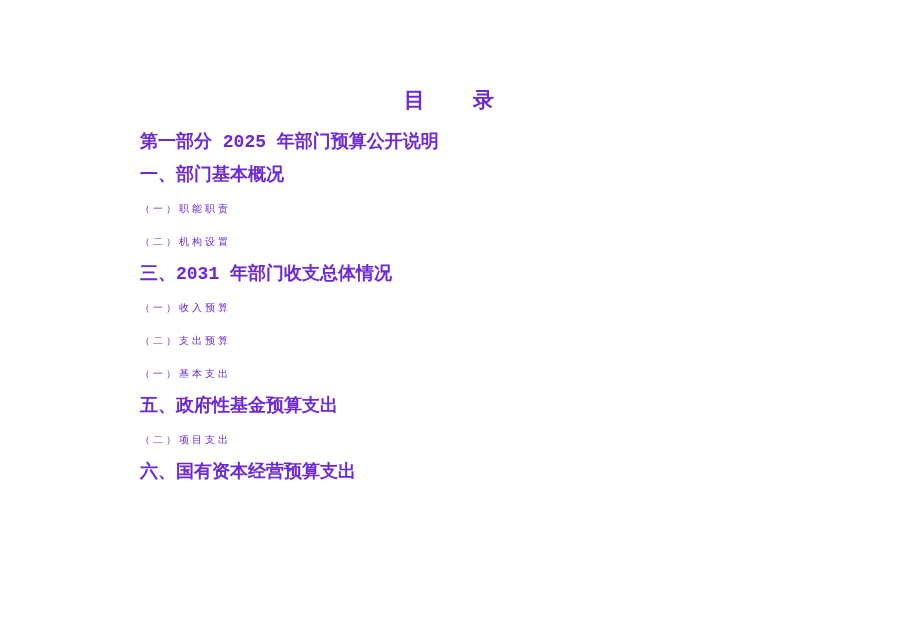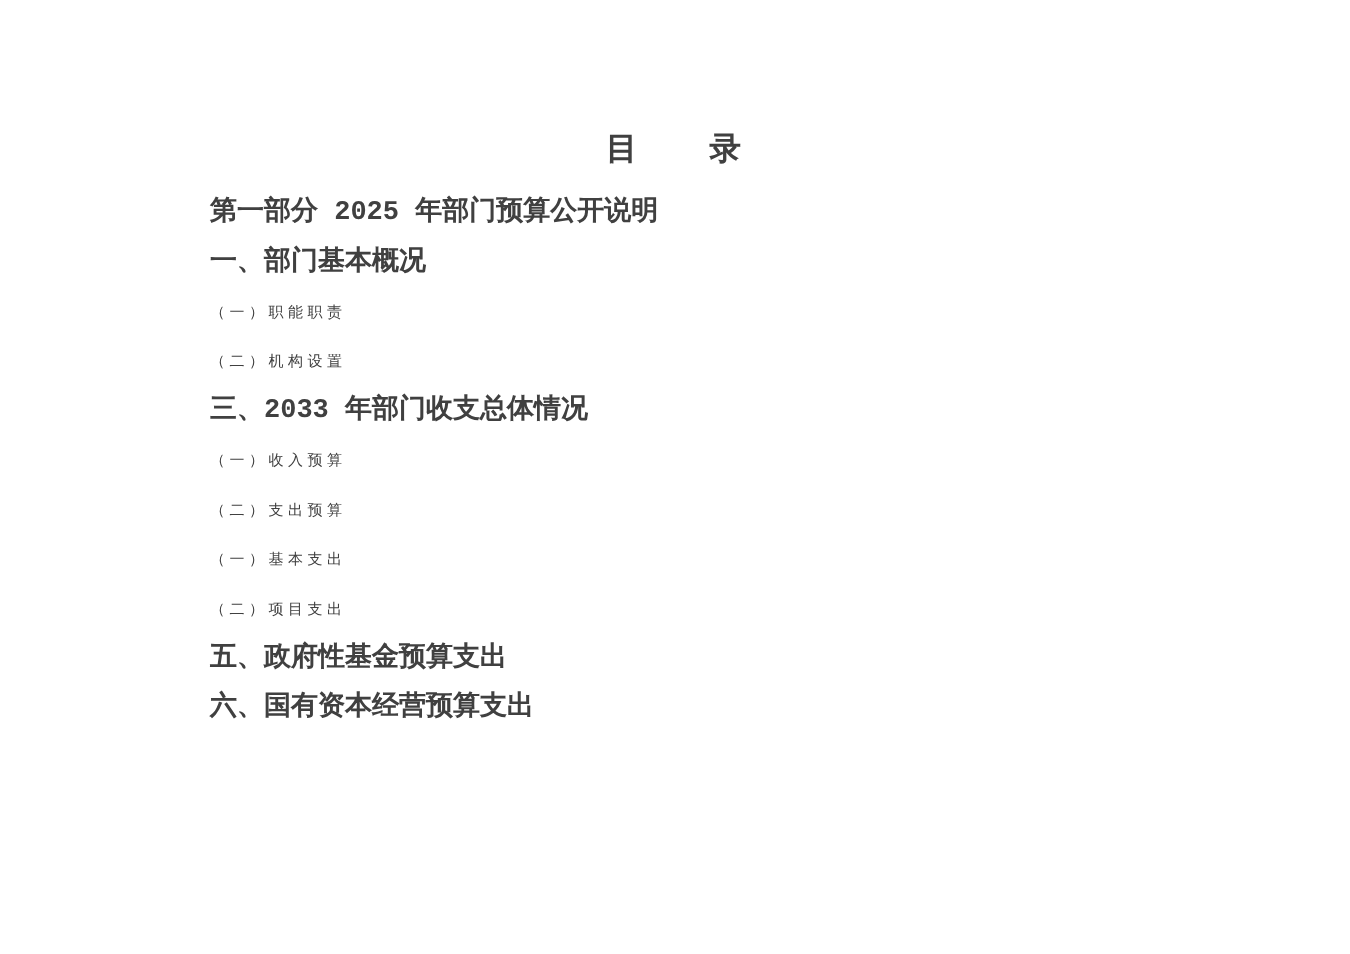--- a/index.html
+++ b/index.html
@@ -4,21 +4,21 @@
 <style>
   html, body {
     margin: 0;
     padding: 0;
   }
   .page {
     position: relative;
     width: 900px;
     height: 636px;
     background: #ffffff;
-    color: #404040;
+    color: #6d28d9;
     overflow: hidden;
     font-family: "Liberation Sans", sans-serif;
   }
   .content {
     padding: 88px 120px 0 140px;
   }
   .doc-title {
     font-size: 21px;
     font-weight: 700;
     line-height: 24px;
@@ -54,29 +54,29 @@
 
     <div class="toc-line toc-heading">第一部分 2025 年部门预算公开说明</div>
 
     <div class="toc-line toc-heading">一、部门基本概况</div>
 
     <div class="toc-line toc-sub">（一）职能职责</div>
 
     <div class="toc-line toc-sub">（二）机构设置</div>
 
 
-    <div class="toc-line toc-heading">三、2033 年部门收支总体情况</div>
+    <div class="toc-line toc-heading">三、2031 年部门收支总体情况</div>
 
     <div class="toc-line toc-sub">（一）收入预算</div>
 
     <div class="toc-line toc-sub">（二）支出预算</div>
 
 
     <div class="toc-line toc-sub">（一）基本支出</div>
 
+    <div class="toc-line toc-heading">五、政府性基金预算支出</div>
+
     <div class="toc-line toc-sub">（二）项目支出</div>
-
-    <div class="toc-line toc-heading">五、政府性基金预算支出</div>
 
     <div class="toc-line toc-heading">六、国有资本经营预算支出</div>
 
   </div>
 </div>
 
 </body></html>

